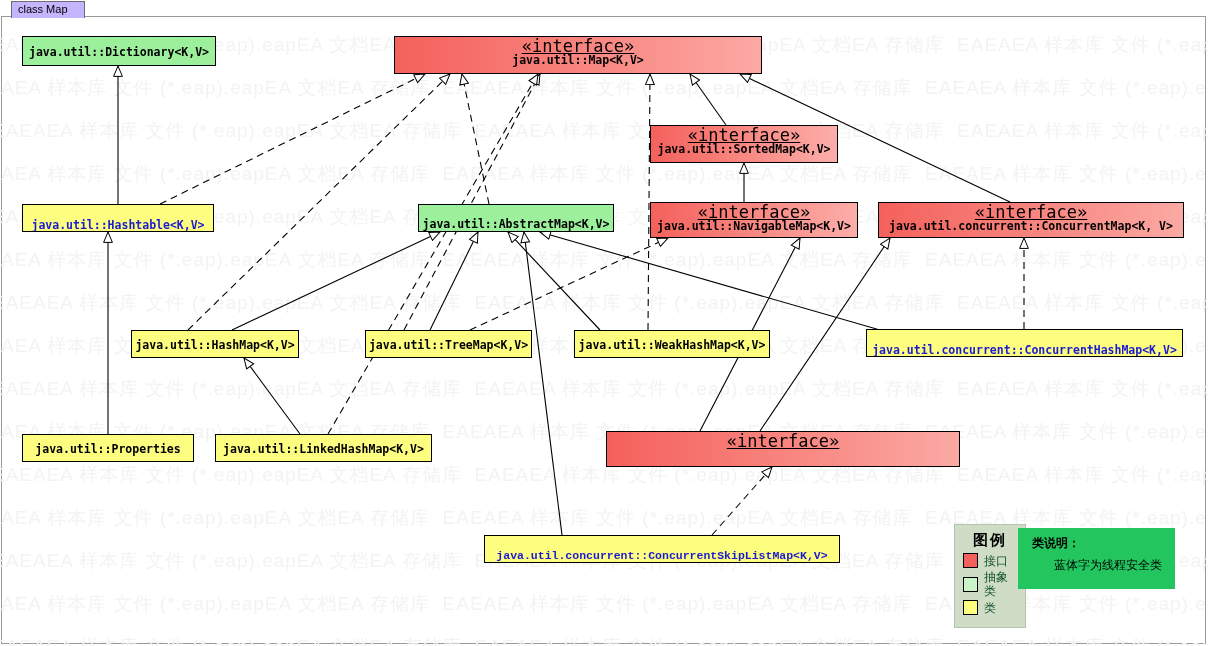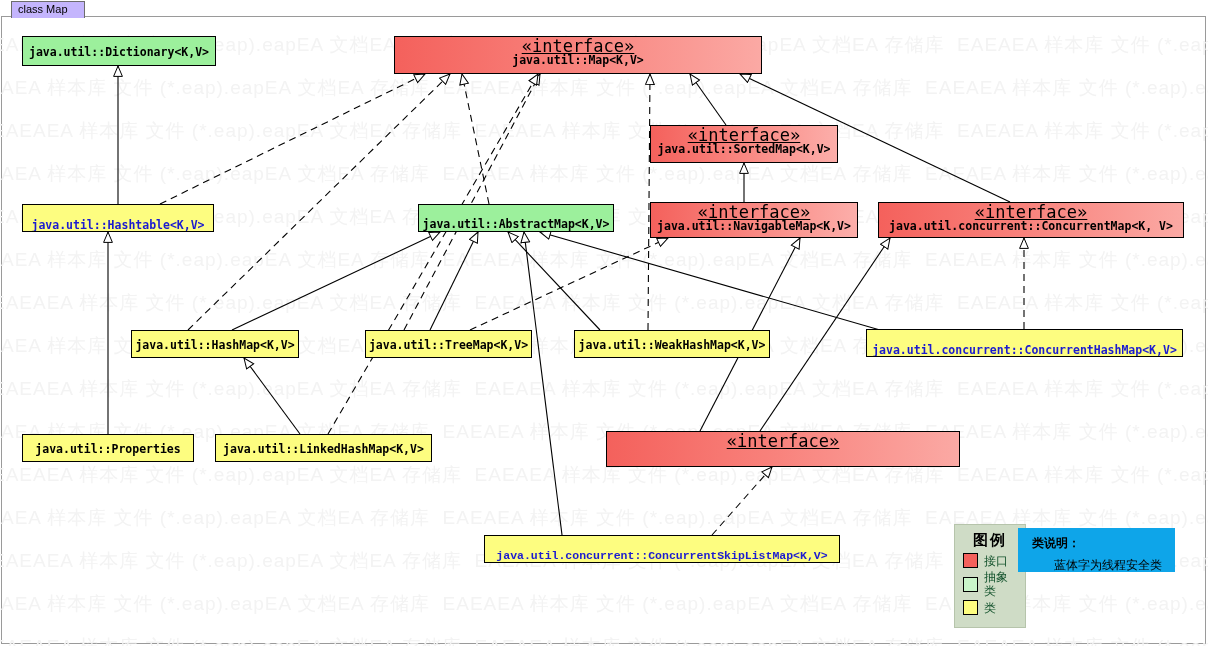--- a/index.html
+++ b/index.html
@@ -312,18 +312,18 @@
           <span class="sw" style="background: rgb(201, 245, 201);"></span>
           <span class="lg-lbl">抽象类</span>
         </div>
         <div class="lg-row">
           <span class="sw" style="background: rgb(253, 253, 128);"></span>
           <span class="lg-lbl">类</span>
         </div>
       </div>
   </div>
 
-  <div id="note" style="left: 1018px; top: 528px; width: 157px; height: 44px; background: #0ea5e9; padding-left: 14px;">
+  <div id="note" style="left: 1018px; top: 528px; width: 157px; height: 61px; background: #22c55e; padding-left: 14px;">
     <div class="nt-title">类说明：</div>
     <div class="nt-body">蓝体字为线程安全类</div>
   </div>
 
 </div>
 
 </body></html>

